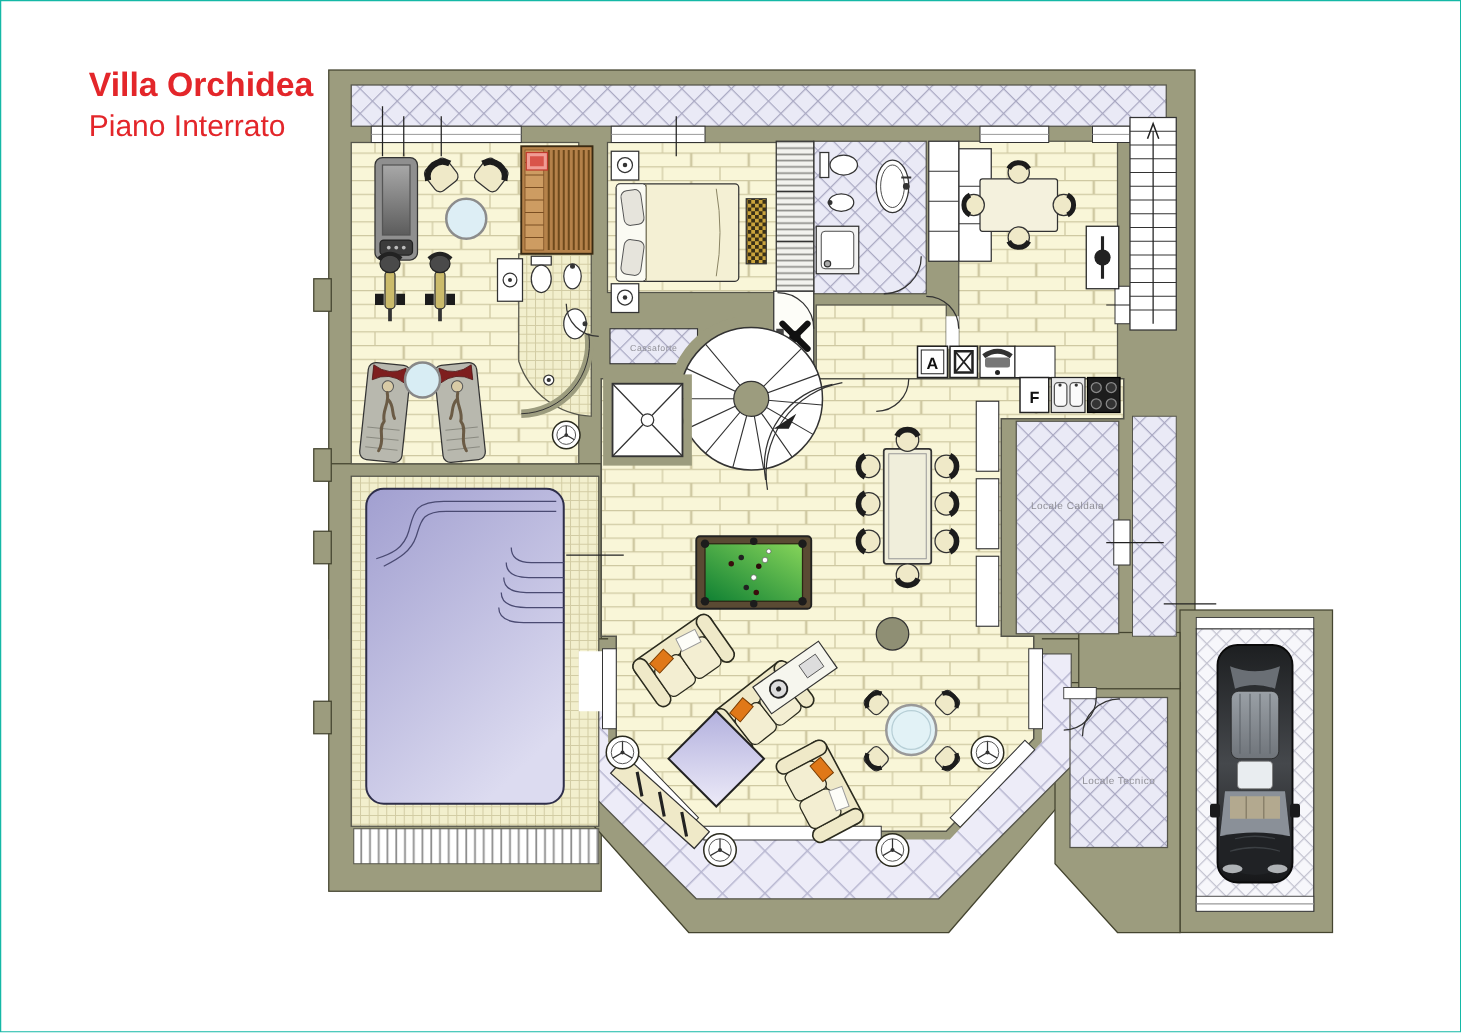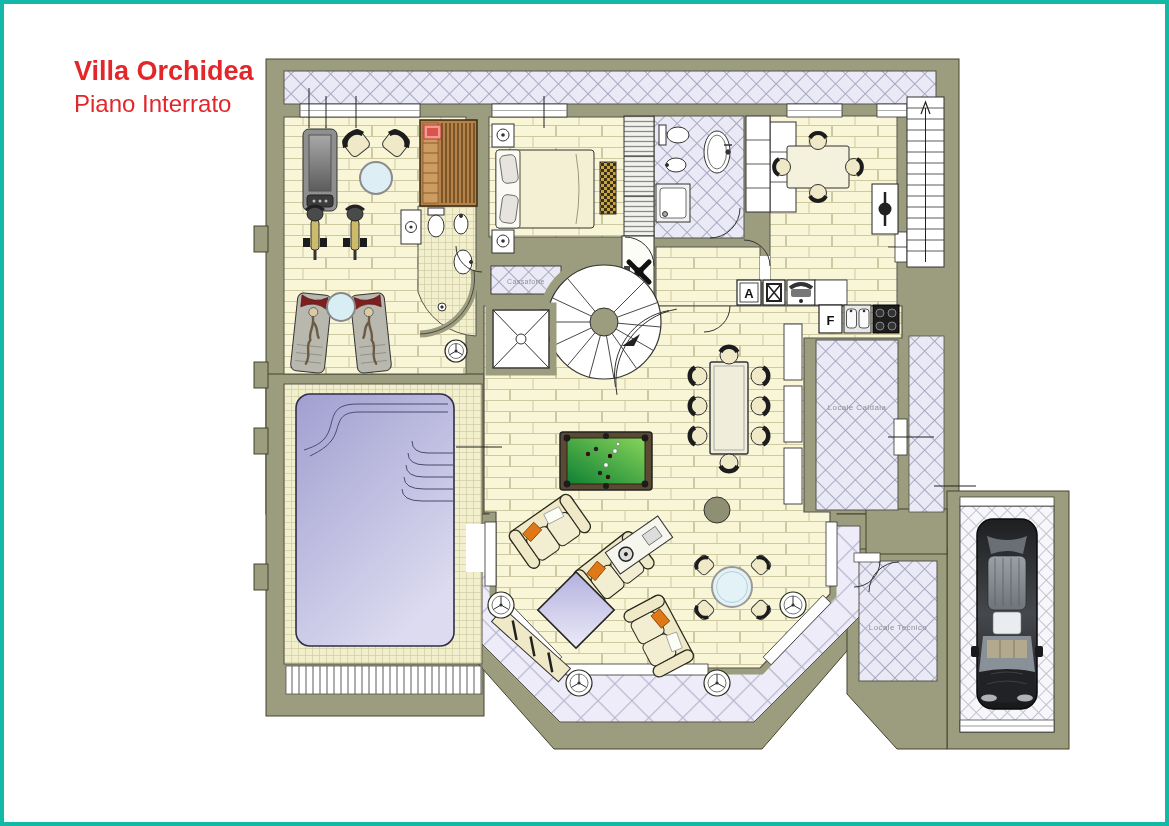--- a/index.html
+++ b/index.html
@@ -1,16 +1,16 @@
 <!DOCTYPE html>
 <html><head>
 <meta charset="utf-8">
 <style>
   body{margin:0;background:#fff;font-family:"Liberation Sans",sans-serif}
-  .page{position:relative;width:1169px;height:826px;border:4px solid #14b8a6;box-sizing:border-box;background:#fff;overflow:hidden}
+  .page{position:relative;width:1169px;height:826px;border:1px solid #14b8a6;box-sizing:border-box;background:#fff;overflow:hidden}
   svg{position:absolute;left:0;top:0}
   text{font-family:"Liberation Sans",sans-serif}
   .roomlabel{fill:#8f8f96;font-size:8px;letter-spacing:.4px}
 </style>
 </head>
 <body>
 
 <div class="page">
 <svg width="1169" height="826" viewBox="0 0 1169 826">
 <defs>

